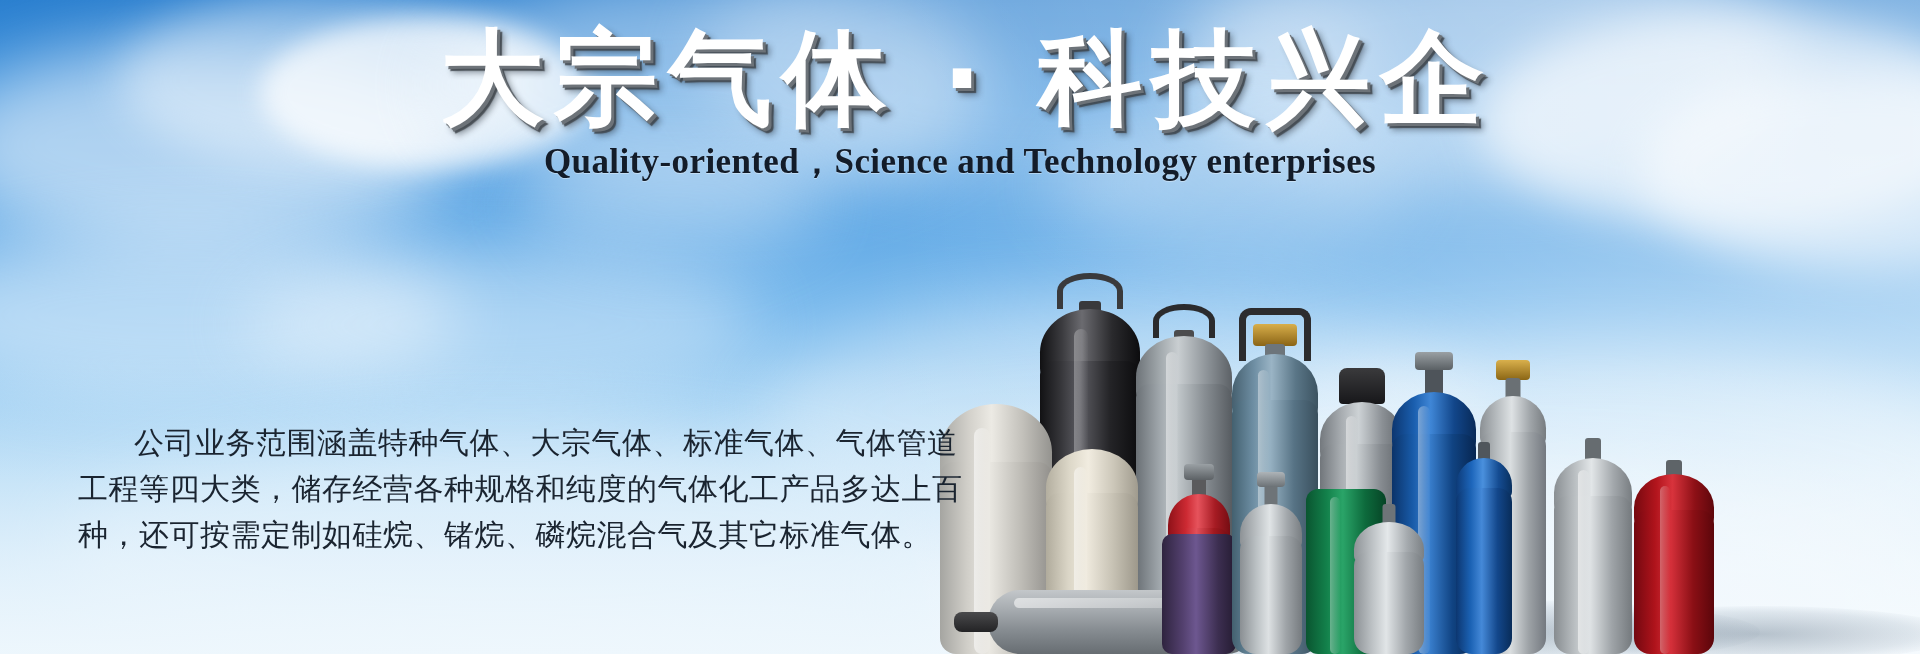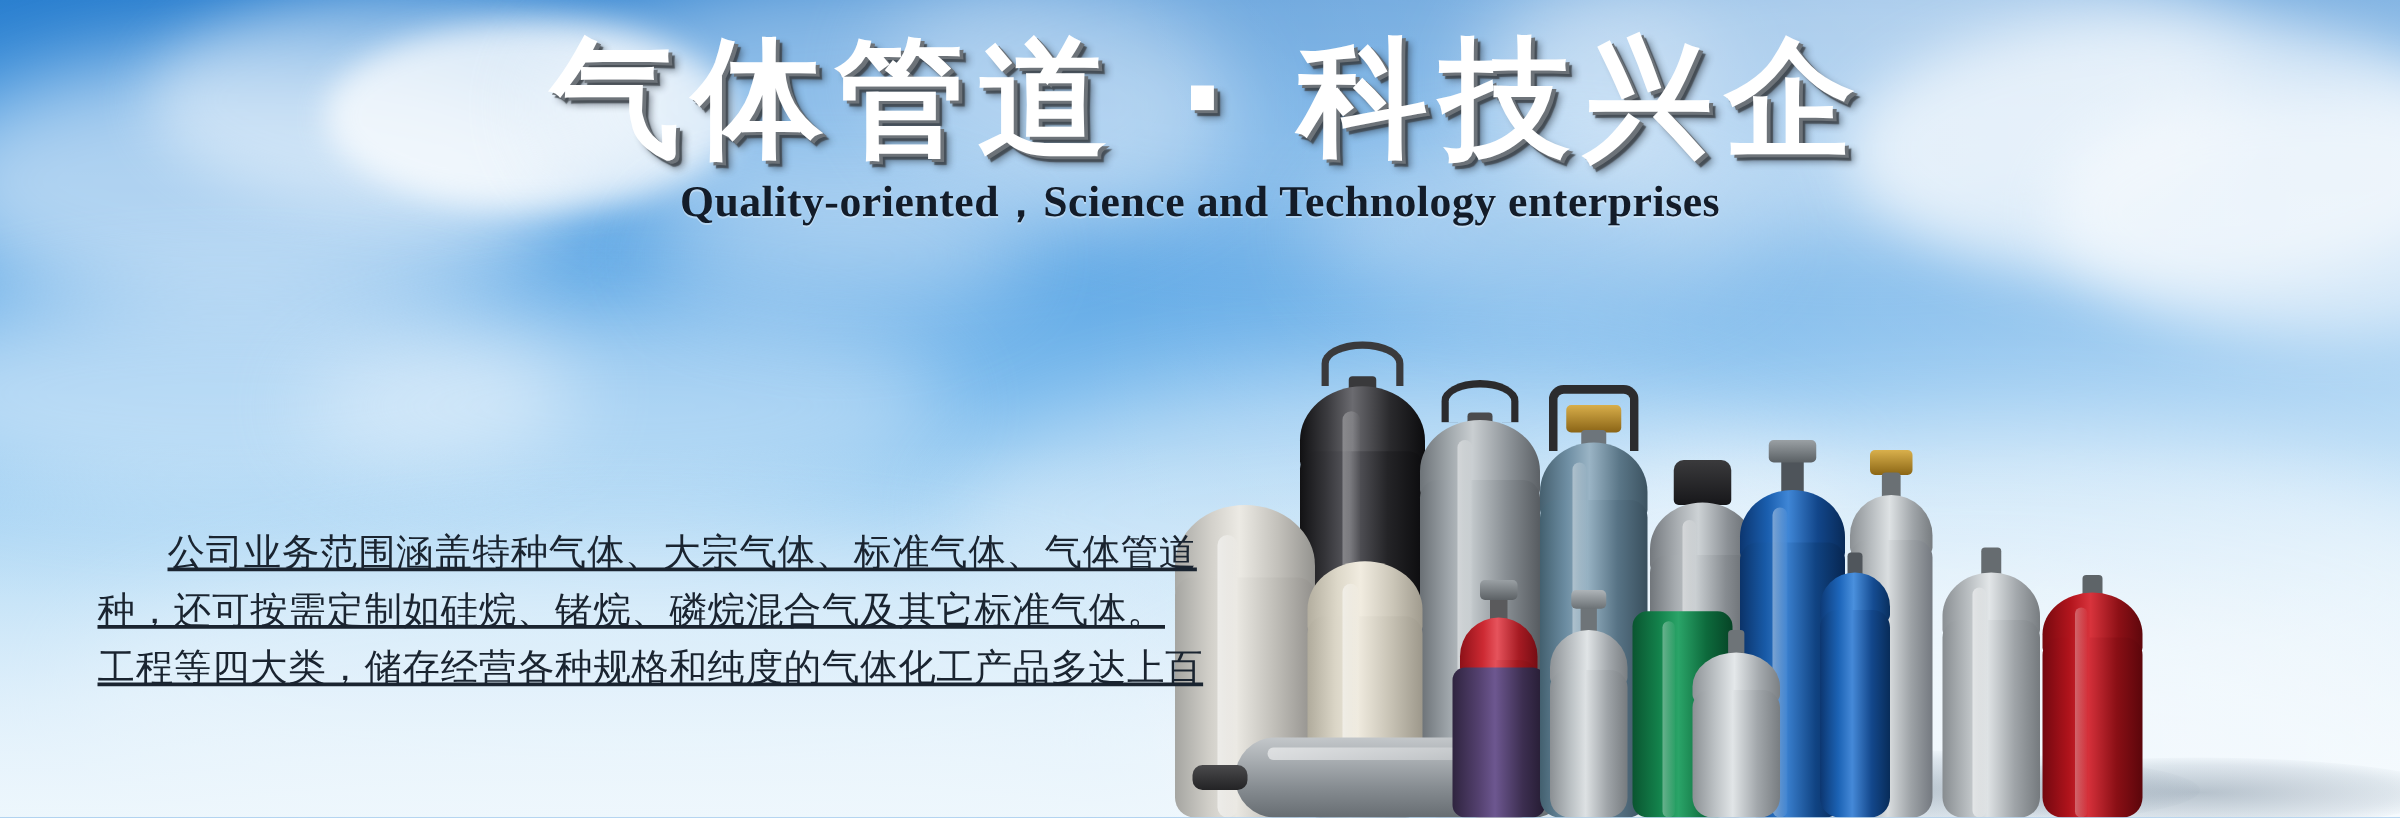--- a/index.html
+++ b/index.html
@@ -115,21 +115,21 @@
   .para{
     position:absolute;
     left:78px;top:420px;
     width:790px;
     font-family:"Liberation Serif","DejaVu Serif",serif;
     font-size:30px;
     line-height:46px;
     color:#1a2430;
     letter-spacing:.5px;
   }
-  .para .pline{display:block;white-space:nowrap;text-decoration:underline;}
+  .para .pline{display:block;white-space:nowrap;}
   .para .pline.indent{text-indent:56px;}
 
   
   .cylinders{
     position:absolute;
     left:940px;top:150px;
     width:980px;height:504px;
   }
   .cyl{position:absolute;bottom:0;}
 
@@ -321,24 +321,24 @@
     <div class="cyl" style="left:694px;width:80px;height:180px;">
       <div class="neck" style="top:-14px;width:16px;height:18px;background:#5e6468;"></div>
       <div class="shoulder" style="height:54px;background:linear-gradient(to right,#76090f 0%,#b3151d 28%,#d8333c 48%,#8d1016 76%,#5e070c 100%);"></div>
       <div class="body" style="top:36px;background:linear-gradient(to right,#730810 0%,#af131b 26%,#d5303a 46%,#8a0f15 74%,#5b060b 100%);"></div>
       <div class="hl" style="left:26px;width:10px;top:12px;background:linear-gradient(to right,rgba(255,255,255,.32),rgba(255,255,255,.02));"></div>
     </div>
 
   </div>
 
   <div class="headline">
-    <span class="headline-cn">气体管道 · 科技兴企</span>
+    <span class="headline-cn">大宗气体 · 科技兴企</span>
     <span class="headline-en">Quality-oriented，Science and Technology enterprises</span>
   </div>
 
 
   <div class="para">
     <span class="pline indent">公司业务范围涵盖特种气体、大宗气体、标准气体、气体管道</span>
+    <span class="pline">工程等四大类，储存经营各种规格和纯度的气体化工产品多达上百</span>
     <span class="pline">种，还可按需定制如硅烷、锗烷、磷烷混合气及其它标准气体。</span>
-    <span class="pline">工程等四大类，储存经营各种规格和纯度的气体化工产品多达上百</span>
   </div>
 
 </div>
 
 </body></html>

